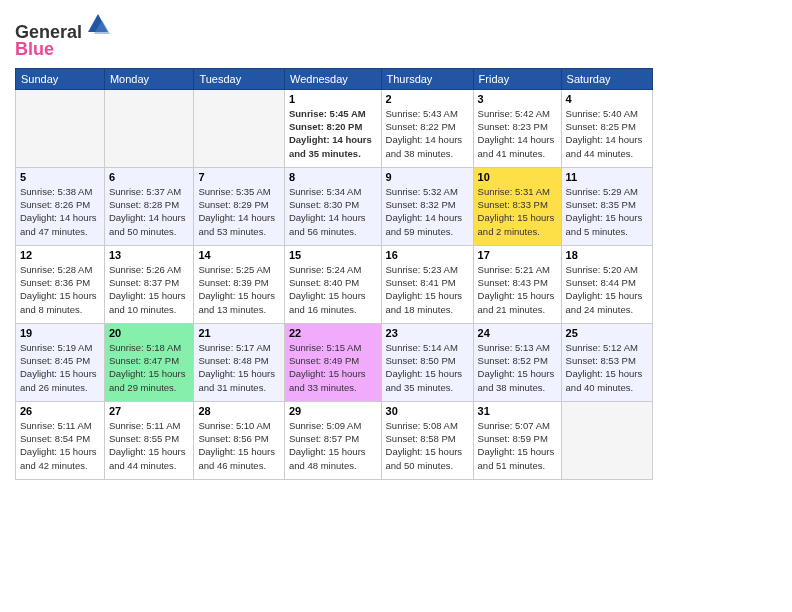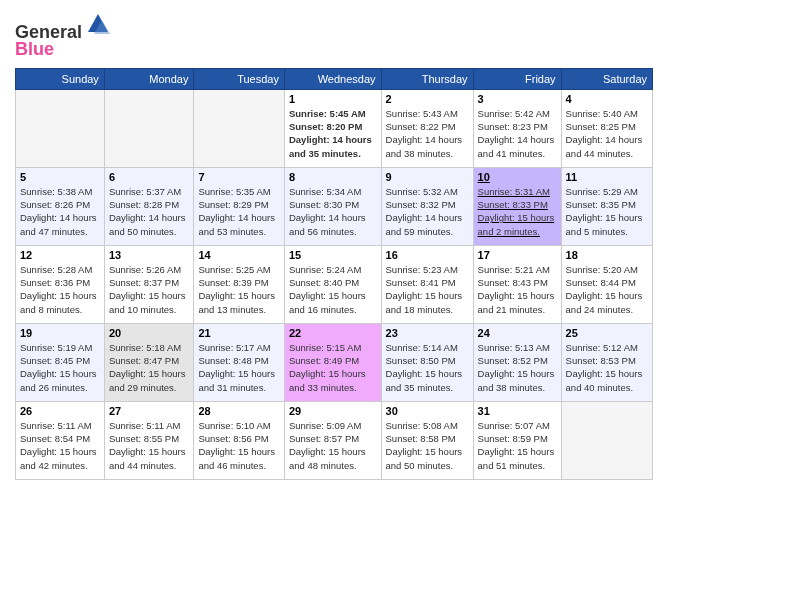--- a/index.html
+++ b/index.html
@@ -50,21 +50,21 @@
     }
     .calendar {
       width: 100%;
       border-collapse: collapse;
       font-size: 10px;
     }
     .calendar th {
       background: #2255a4;
       color: #fff;
       padding: 4px 5px;
-      text-align: right;
+      text-align: left;
       font-size: 11px;
       font-weight: normal;
       border: 1px solid #1a4080;
     }
     .calendar td {
       border: 1px solid #ccc;
       vertical-align: top;
       padding: 3px 4px;
       width: 113px;
       height: 78px;
@@ -184,21 +184,21 @@
 Daylight: 14 hours
 and 56 minutes.</div>
           </td>
           <td style="background: rgb(240, 243, 255);">
             <span class="cell-date">9</span>
             <div class="cell-info" style="white-space: pre-line;">Sunrise: 5:32 AM
 Sunset: 8:32 PM
 Daylight: 14 hours
 and 59 minutes.</div>
           </td>
-          <td style="background: #c4b5fd; text-decoration: underline;">
+          <td style="background: #fde047;">
             <span class="cell-date">10</span>
             <div class="cell-info" style="white-space: pre-line;">Sunrise: 5:31 AM
 Sunset: 8:33 PM
 Daylight: 15 hours
 and 2 minutes.</div>
           </td>
           <td style="background: rgb(240, 243, 255);">
             <span class="cell-date">11</span>
             <div class="cell-info" style="white-space: pre-line;">Sunrise: 5:29 AM
 Sunset: 8:35 PM
@@ -258,21 +258,21 @@
           </td>
         </tr>
         <tr>
           <td style="background: rgb(240, 243, 255);">
             <span class="cell-date">19</span>
             <div class="cell-info" style="white-space: pre-line;">Sunrise: 5:19 AM
 Sunset: 8:45 PM
 Daylight: 15 hours
 and 26 minutes.</div>
           </td>
-          <td style="background: #e5e5e5;">
+          <td style="background: #86efac;">
             <span class="cell-date">20</span>
             <div class="cell-info" style="white-space: pre-line;">Sunrise: 5:18 AM
 Sunset: 8:47 PM
 Daylight: 15 hours
 and 29 minutes.</div>
           </td>
           <td style="background: rgb(240, 243, 255);">
             <span class="cell-date">21</span>
             <div class="cell-info" style="white-space: pre-line;">Sunrise: 5:17 AM
 Sunset: 8:48 PM

